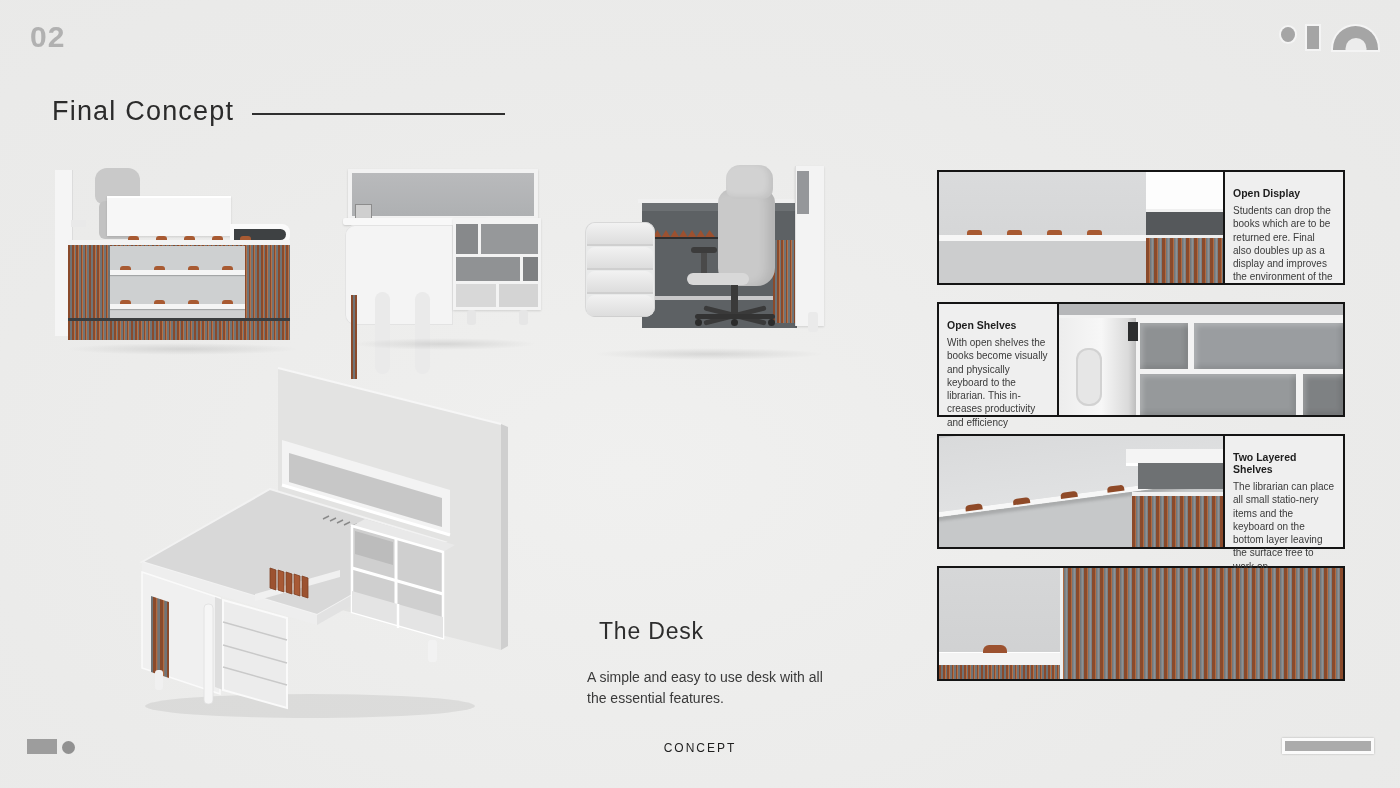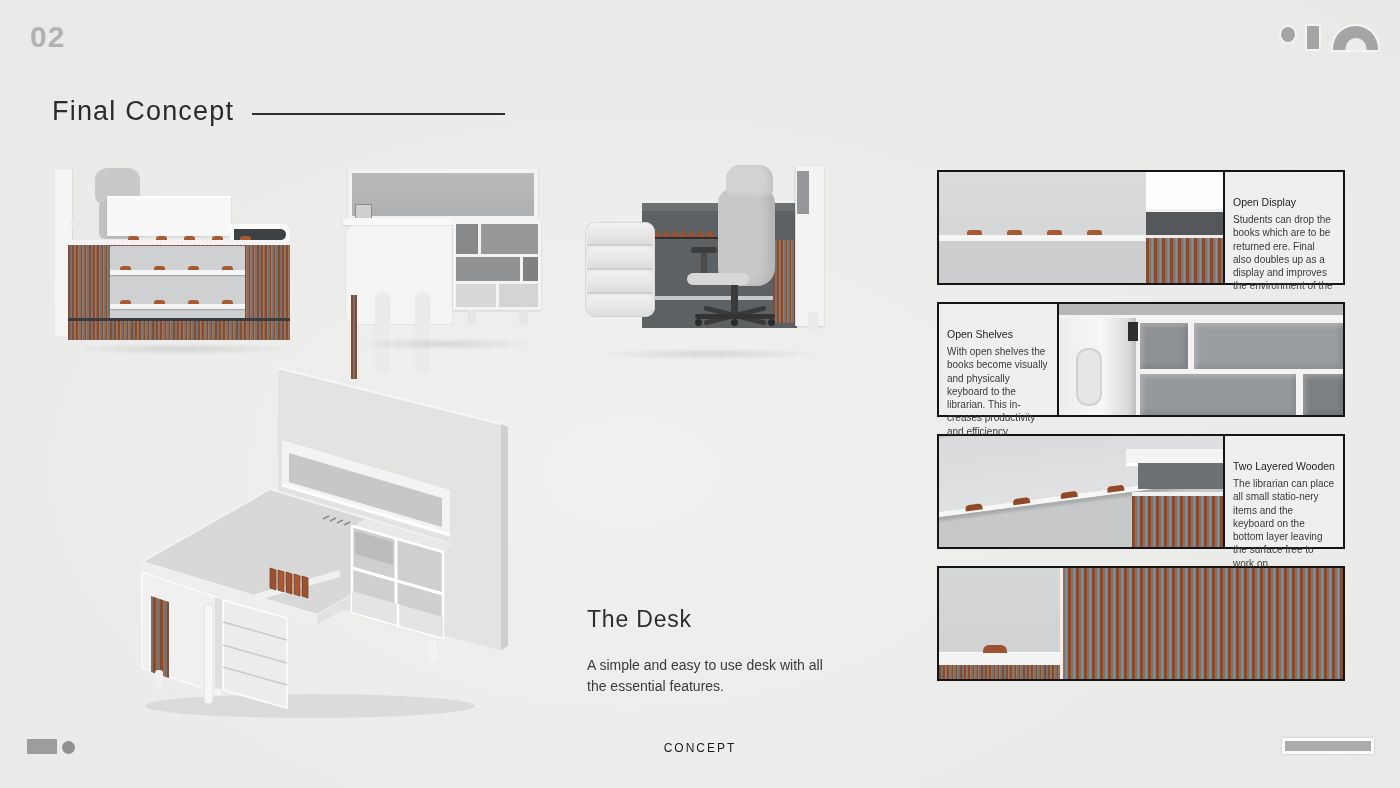--- a/index.html
+++ b/index.html
@@ -82,31 +82,31 @@
   .rs-base .b1{left:0;top:5px;width:80px;height:5px;background:#333;border-radius:3px;}
   .rs-base .b2{left:8px;top:4px;width:64px;height:5px;background:#3a3a3a;border-radius:3px;transform:rotate(14deg);}
   .rs-base .b3{left:8px;top:4px;width:64px;height:5px;background:#3a3a3a;border-radius:3px;transform:rotate(-14deg);}
   .rs-caster{top:10px;width:7px;height:7px;border-radius:50%;background:#2b2b2b;}
 
   
   .render-iso{position:absolute;left:125px;top:356px;width:440px;height:365px;}
 
   
   .desk-text{position:absolute;left:587px;top:606px;width:300px;}
-  .desk-heading{margin:0;font-size:23px;font-weight:400;color:#2d2d2d;letter-spacing:0.8px;}
+  .desk-heading{margin:12px;font-size:23px;font-weight:400;color:#2d2d2d;letter-spacing:0.8px;}
   .desk-desc{margin:22px 0 0 0;width:250px;font-size:14px;line-height:1.5;color:#3a3a3a;}
 
   
   .features{position:absolute;left:937px;top:170px;width:408px;}
   .card{display:flex;height:115px;border:2px solid #141414;background:#efefef;box-sizing:border-box;margin-bottom:17px;}
   .card-img{position:relative;flex:1;overflow:hidden;}
   .card-text{width:120px;box-sizing:border-box;padding:9px 8px;background:#efefef;}
   .card.img-left .card-text{border-left:2px solid #141414;}
   .card.img-right .card-text{border-right:2px solid #141414;}
-  .card-title{margin:15px 0 5px 0;font-size:10.5px;font-weight:400;color:#1d1d1d;}
+  .card-title{margin:6px 0 5px 0;font-size:10.5px;font-weight:700;color:#1d1d1d;}
   .card-body{margin:0;font-size:10px;line-height:1.33;color:#3a3a3a;}
 
   
   .img1{background:linear-gradient(#dadbdc,#d2d3d4);}
   .i1-ledge{left:0;top:57%;width:73%;height:6px;background:#f6f6f6;box-shadow:0 2px 2px rgba(0,0,0,.18);}
   .i1-lower{left:0;top:calc(57% + 6px);width:73%;bottom:0;background:#cccdce;}
   .i1-clip{top:calc(57% - 5px);width:15px;height:5px;background:#a85a32;border-radius:3px 3px 0 0;}
   .i1-right{right:0;top:0;width:27%;height:100%;}
   .i1-w{height:33%;background:#fdfdfd;}
   .i1-d{height:24%;background:#55585b;border-top:3px solid #f0f0f0;box-sizing:border-box;}
@@ -364,21 +364,21 @@
           <span class="i3-clip" style="left:12%;"></span>
           <span class="i3-clip" style="left:27%;"></span>
           <span class="i3-clip" style="left:42%;"></span>
           <span class="i3-clip" style="left:57%;"></span>
         </div>
         <div class="abs i3-shelf"></div>
         <div class="abs i3-dark"></div>
         <div class="abs i3-wood wood"></div>
       </div>
       <div class="card-text">
-        <h3 class="card-title">Two Layered Wooden</h3>
+        <h3 class="card-title">Two Layered Shelves</h3>
         <p class="card-body">The librarian can place all small statio-nery items and the keyboard on the bottom layer leaving the surface free to work on.</p>
       </div>
     </div>
 
     <div class="card img-right">
       <div class="card-img img4">
         <div class="abs i4-left"></div>
         <div class="abs i4-ledge"></div>
         <div class="abs i4-clip"></div>
         <div class="abs i4-mini wood-fine"></div>

